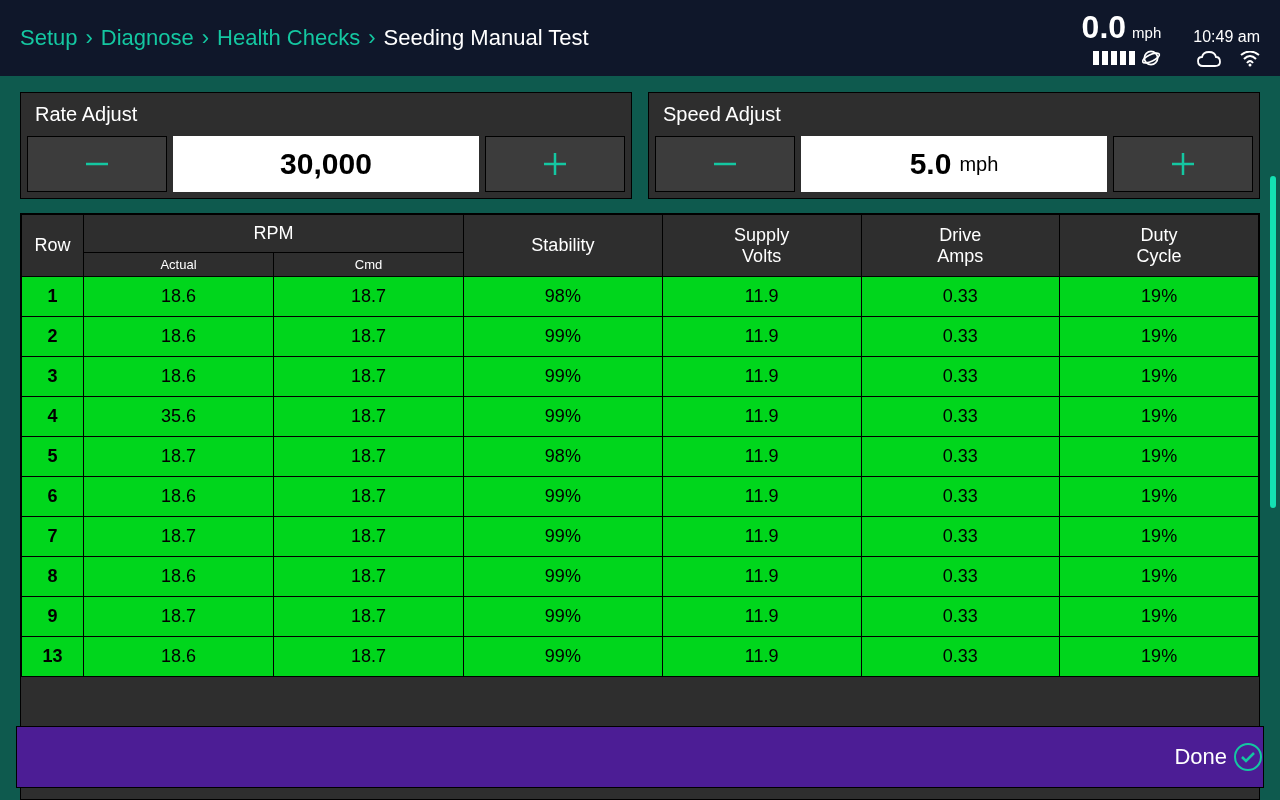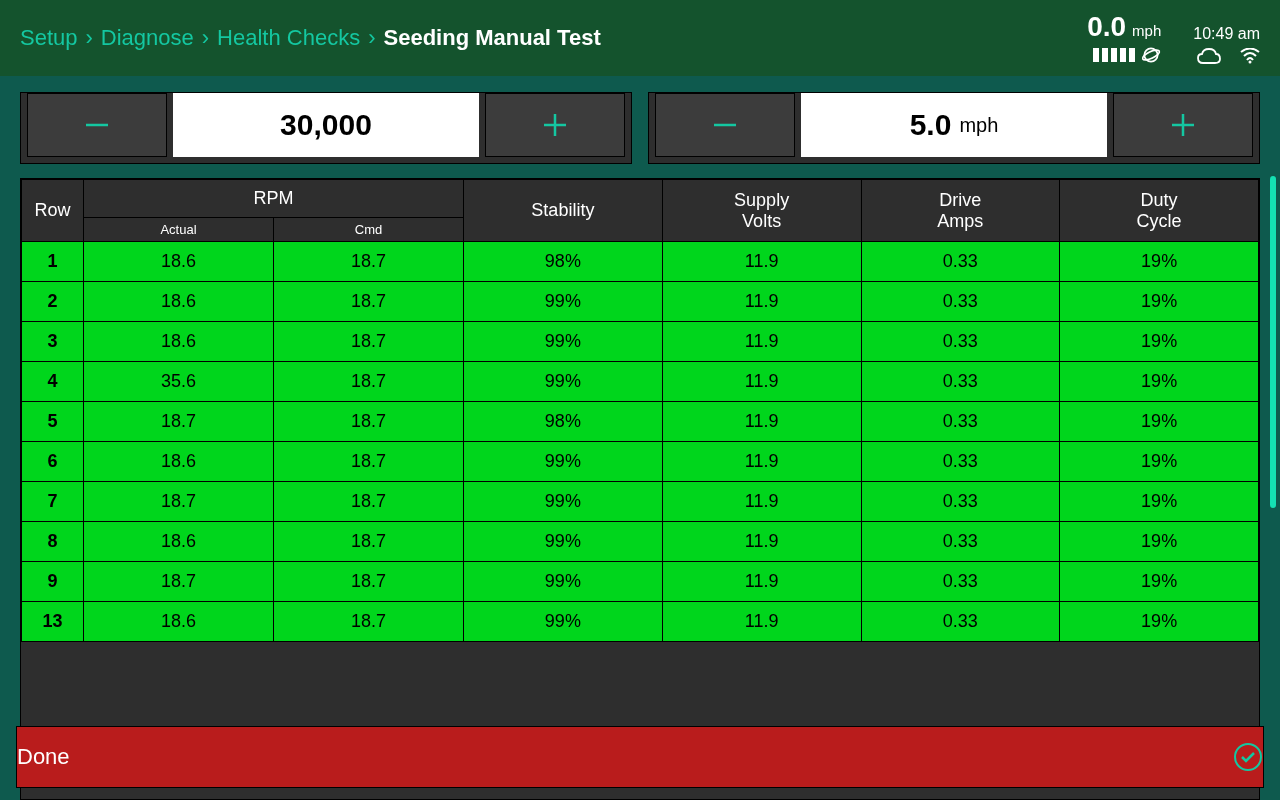--- a/index.html
+++ b/index.html
@@ -1,49 +1,49 @@
 <!DOCTYPE html>
 <html><head>
 <meta charset="utf-8">
 <style>
   * { box-sizing: border-box; margin: 0; padding: 0; }
   html, body { width: 1280px; height: 800px; overflow: hidden; font-family: Arial, Helvetica, sans-serif; background: #000; }
   body { display: flex; flex-direction: column; }
 
   
-  .topbar { height: 76px; background: #14532d; display: flex; align-items: center; justify-content: space-between; padding: 0 20px; }
+  .topbar { height: 76px; background: #0f172a; display: flex; align-items: center; justify-content: space-between; padding: 0 20px; }
   .breadcrumb { display: flex; align-items: center; gap: 8px; font-size: 22px; }
   .breadcrumb .crumb { color: #14c7a1; cursor: pointer; }
   .breadcrumb .sep { color: #14c7a1; font-size: 22px; }
-  .breadcrumb .current { color: #fff; font-weight: 700; }
+  .breadcrumb .current { color: #fff; font-weight: 400; }
 
   .status-right { display: flex; align-items: flex-end; gap: 32px; color: #fff; }
   .speed-block { display: flex; flex-direction: column; align-items: flex-end; }
   .speed-top { display: flex; align-items: baseline; gap: 6px; }
-  .speed-val { font-size: 28px; font-weight: 700; }
+  .speed-val { font-size: 32px; font-weight: 700; }
   .speed-unit { font-size: 15px; font-weight: 400; }
   .sat-row { display: flex; align-items: center; gap: 6px; margin-top: 2px; }
   .bars { display: flex; gap: 3px; align-items: flex-end; }
   .bars span { width: 6px; background: #fff; }
   .bars span:nth-child(1){height:14px}
   .bars span:nth-child(2){height:14px}
   .bars span:nth-child(3){height:14px}
   .bars span:nth-child(4){height:14px}
   .bars span:nth-child(5){height:14px}
   .time-block { display: flex; flex-direction: column; align-items: flex-end; gap: 4px; }
   .time-text { font-size: 16px; }
   .icon-row { display: flex; gap: 18px; align-items: center; }
 
   
   .content { flex: 1; background: #0e5a4e; position: relative; display: flex; flex-direction: column; }
 
   .adjust-row { display: flex; gap: 16px; padding: 16px 20px 10px 20px; }
   .adjust-panel { flex: 1; background: #2e2e2e; border: 1px solid #000; display: flex; flex-direction: column; }
   .adjust-title { color: #fff; font-size: 20px; padding: 10px 14px 10px 14px; }
-  .adjust-controls { display: flex; gap: 6px; padding: 0 6px 6px 6px; align-items: stretch; height: 70px; }
+  .adjust-controls { display: flex; gap: 6px; padding: 0 6px 6px 6px; align-items: stretch; height: 62px; }
   .adj-btn { width: 140px; background: #3c3c3c; display: flex; align-items: center; justify-content: center; cursor: pointer; border: 1px solid #000; }
   .adj-btn svg line { stroke: #14c7a1; stroke-width: 2.5; }
   .adj-value { flex: 1; background: #fff; display: flex; align-items: center; justify-content: center; gap: 8px; }
   .adj-value .val { font-size: 30px; font-weight: 800; color: #000; }
   .adj-value .unit { font-size: 20px; color: #000; }
 
   
   .table-wrap { margin: 4px 20px 0 20px; flex: 1; overflow: hidden; border: 1px solid #000; background: #2e2e2e; position: relative; }
   table { width: 100%; border-collapse: collapse; table-layout: fixed; border-radius: 7px; }
   thead th { background: #2e2e2e; color: #fff; font-weight: 400; font-size: 18px; padding: 8px 4px; border: 1px solid #000; text-align: center; }
@@ -53,21 +53,21 @@
 
   .col-row { width: 62px; }
   .col-rpm { width: 190px; }
   .col-other { }
 
   
   .scroll-track { position: absolute; right: 4px; top: 100px; bottom: 20px; width: 6px; }
   .scroll-thumb { position: absolute; right: 0; width: 6px; background: #14e0b3; border-radius: 3px; top: 0; height: 55%; }
 
   
-  .done-bar { position: absolute; left: 16px; right: 16px; bottom: 12px; height: 62px; background: #b91c1c; display: flex; align-items: center; justify-content: space-between; gap: 6px; cursor: pointer; border: 1px solid #000; }
+  .done-bar { position: absolute; left: 16px; right: 16px; bottom: 12px; height: 62px; background: #4c1d95; display: flex; align-items: center; justify-content: flex-end; gap: 6px; cursor: pointer; border: 1px solid #000; }
   .done-bar span.label { color: #fff; font-size: 22px; }
 
 </style>
 </head>
 <body>
 
 <div class="topbar">
   <div class="breadcrumb">
     <span class="crumb">Setup</span>
     <span class="sep">›</span>
@@ -112,39 +112,41 @@
       </div>
     </div>
   </div>
 </div>
 
 <div class="content">
 
   <div class="adjust-row">
 
     <div class="adjust-panel">
+      <div class="adjust-title">Rate Adjust</div>
       <div class="adjust-controls">
         <div class="adj-btn">
           <svg width="34" height="34">
               <line x1="6" y1="17" x2="28" y2="17"></line>
             </svg>
         </div>
         <div class="adj-value">
           <span class="val">30,000</span>
         </div>
         <div class="adj-btn">
           <svg width="34" height="34">
               <line x1="6" y1="17" x2="28" y2="17"></line>
               <line x1="17" y1="6" x2="17" y2="28"></line>
             </svg>
         </div>
       </div>
     </div>
 
     <div class="adjust-panel">
+      <div class="adjust-title">Speed Adjust</div>
       <div class="adjust-controls">
         <div class="adj-btn">
           <svg width="34" height="34">
               <line x1="6" y1="17" x2="28" y2="17"></line>
             </svg>
         </div>
         <div class="adj-value">
           <span class="val">5.0</span>
           <span class="unit">mph</span>
         </div>

